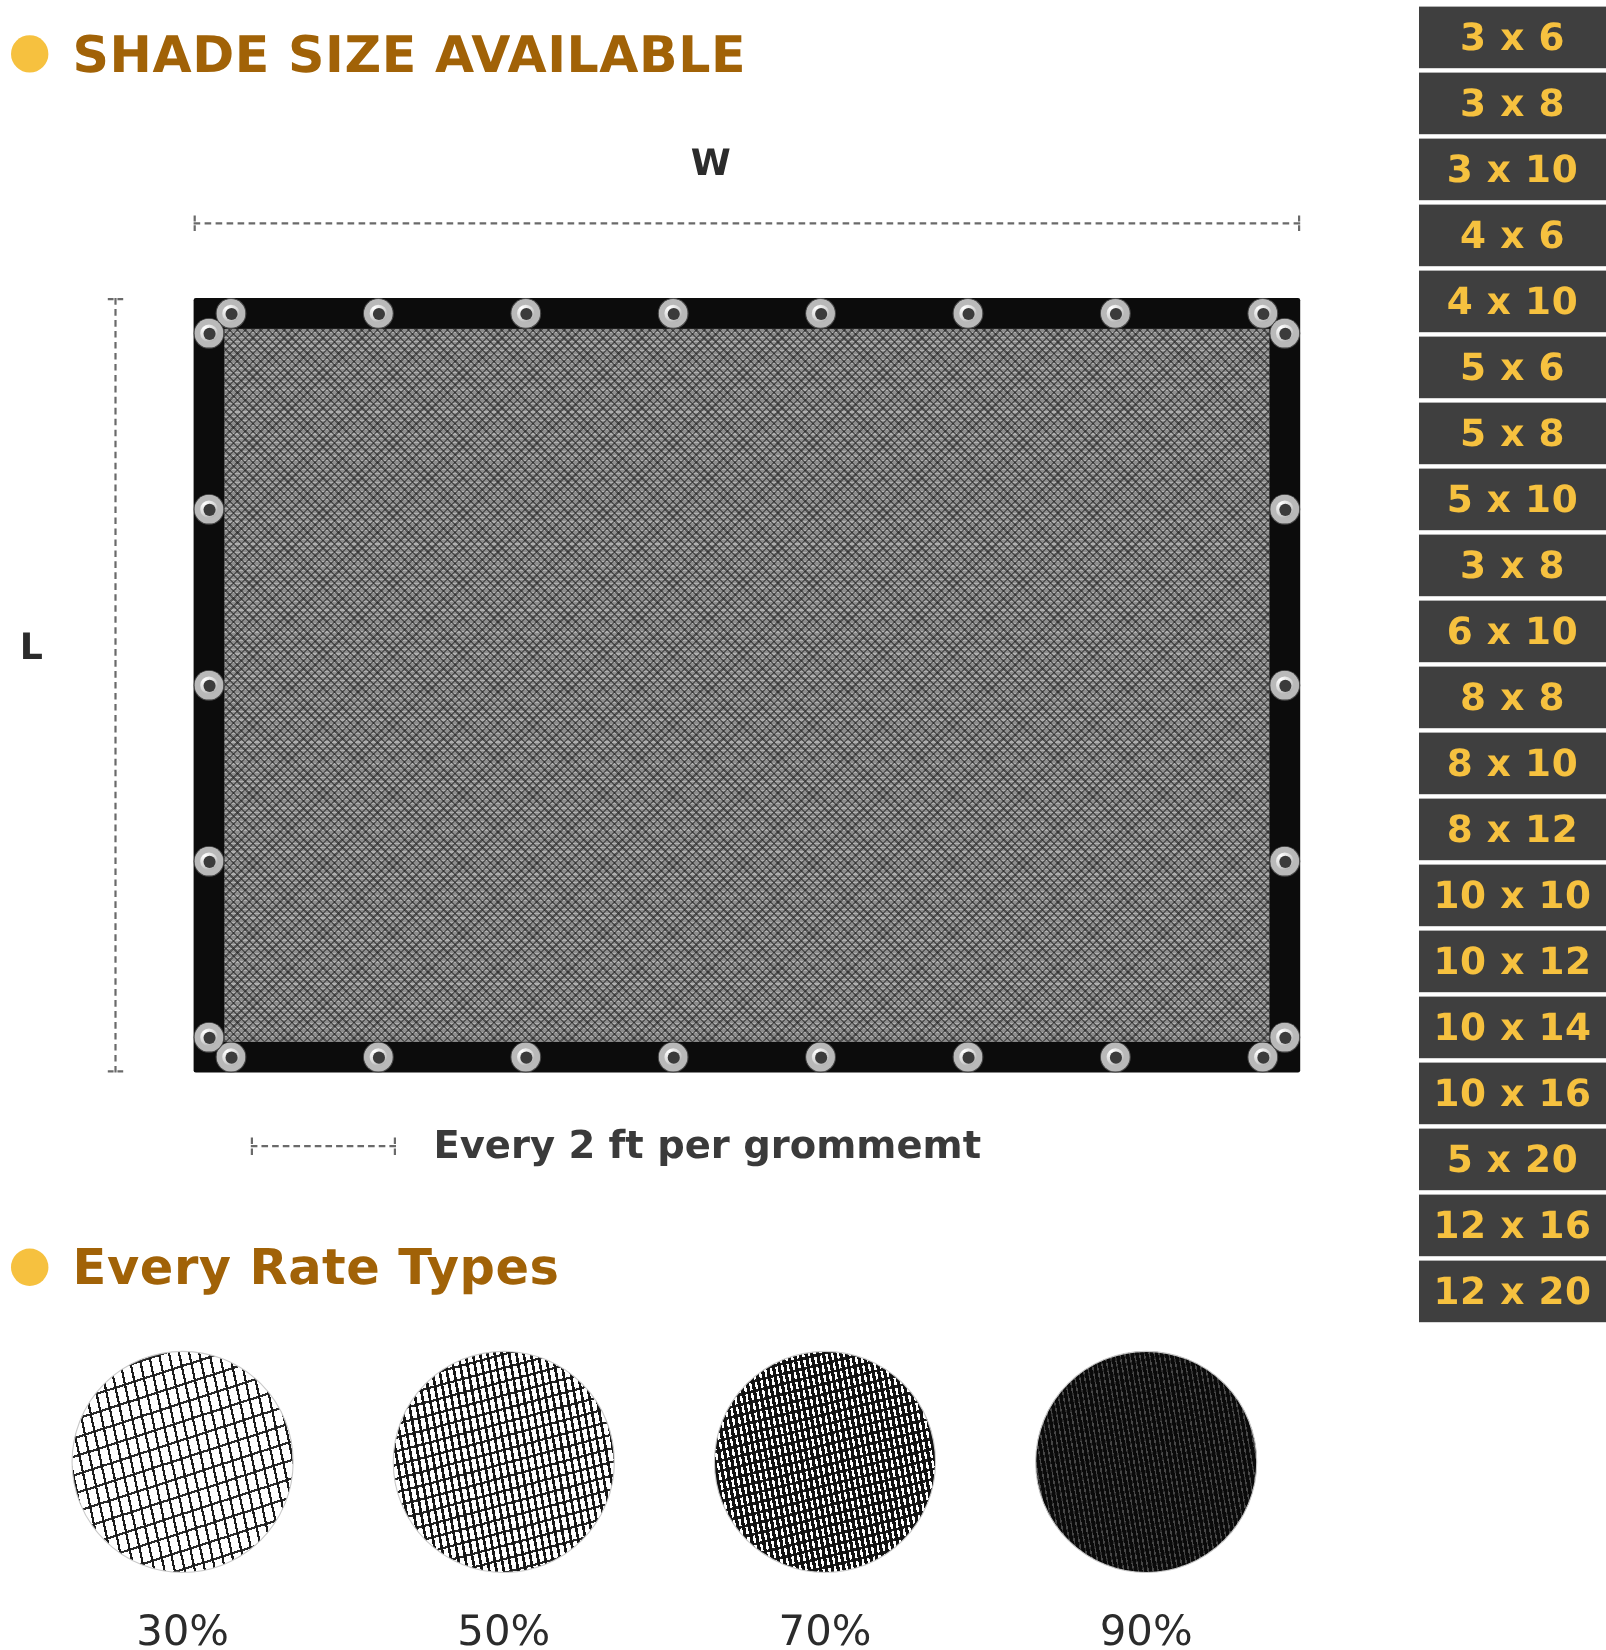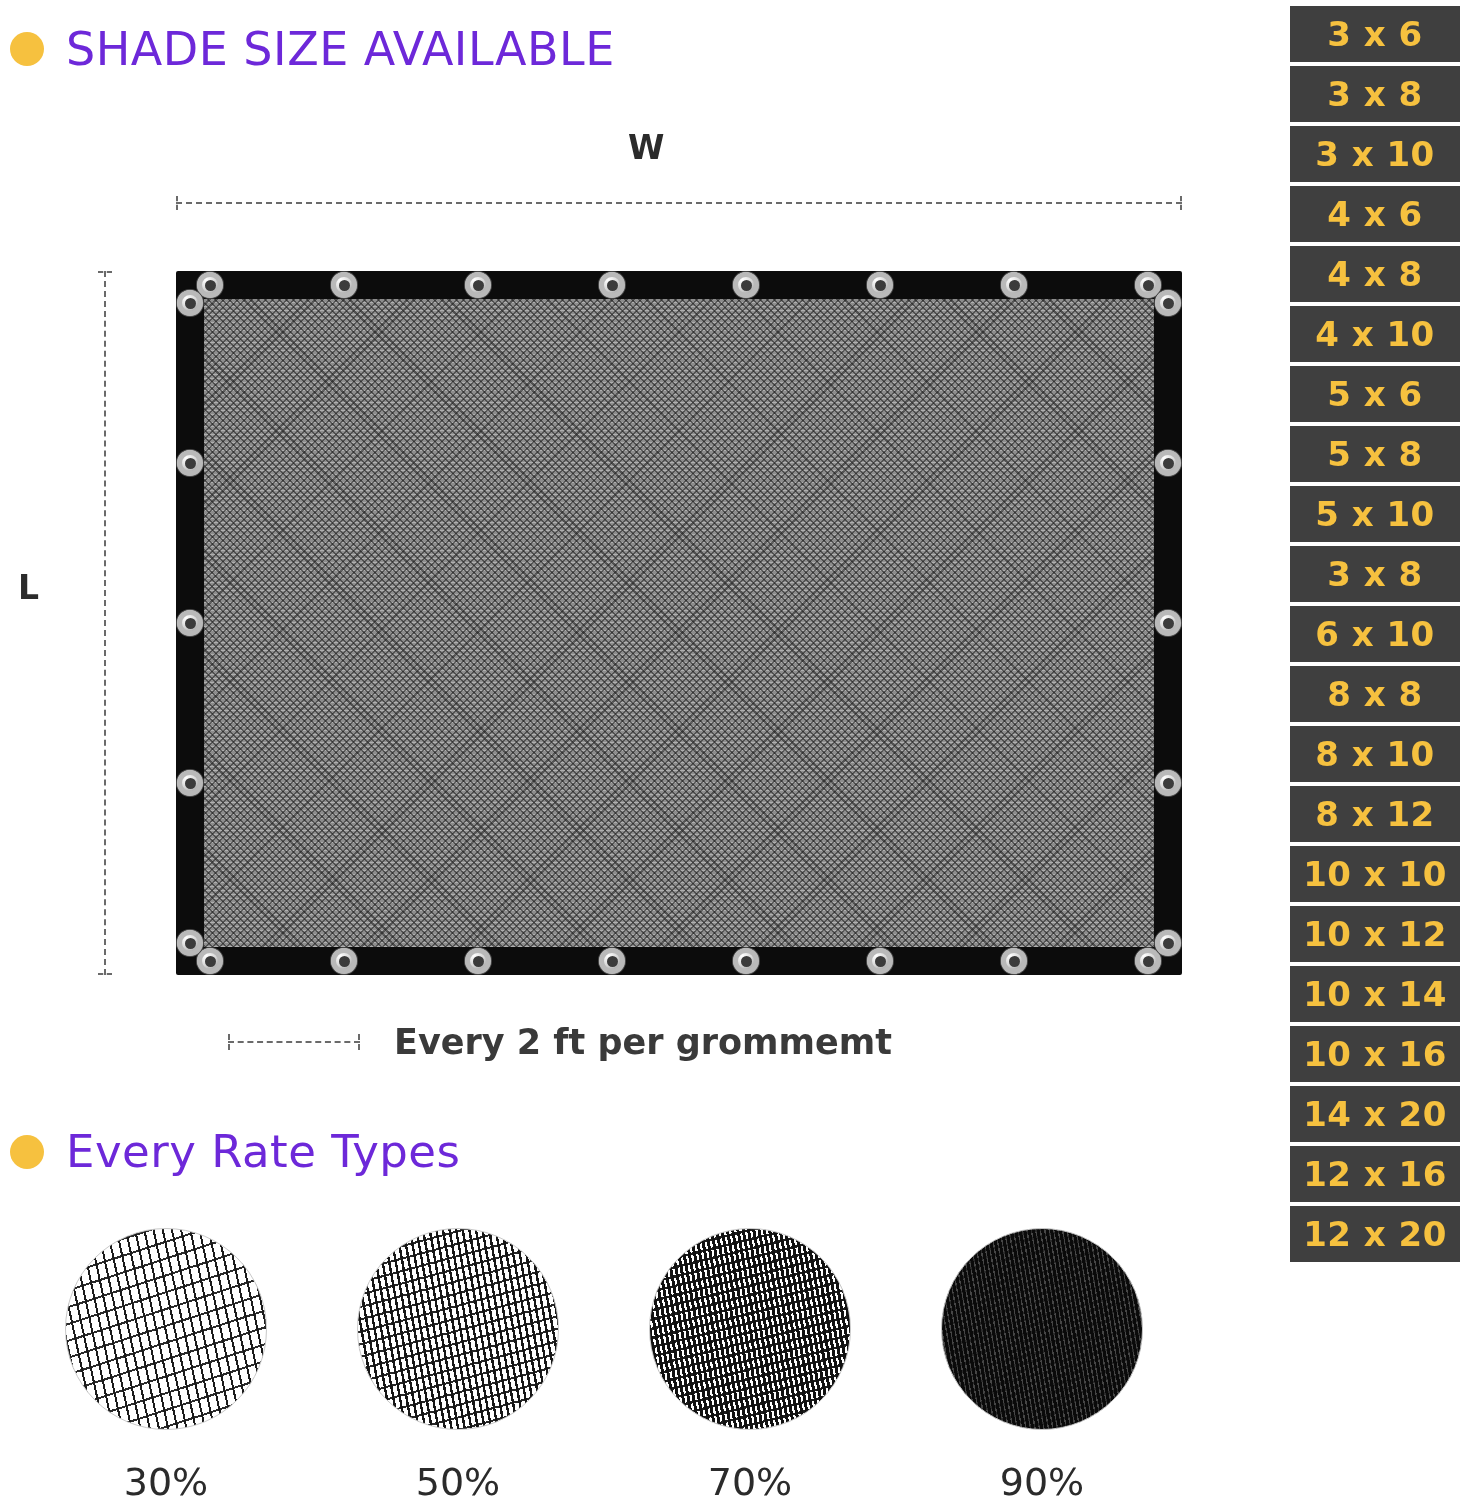--- a/index.html
+++ b/index.html
@@ -31,22 +31,22 @@
   }
   .heading-bullet {
     width: 34px;
     height: 34px;
     border-radius: 50%;
     background: #f6c13f;
     flex: none;
     margin-right: 22px;
   }
   .heading-text {
-    color: #6d28d9;
-    font-weight: normal;
+    color: #a16207;
+    font-weight: bold;
     letter-spacing: 0.5px;
     white-space: nowrap;
     text-align: right;
   }
   #heading-shade-size { left: 10px; top: 22px; }
   #heading-shade-size .heading-text { font-size: 46px; }
   #heading-shade-rate { left: 10px; top: 1125px; }
   #heading-shade-rate .heading-text { font-size: 45px; }
 
   
@@ -350,30 +350,29 @@
     </div>
   </div>
 
 </div>
 
 <div id="size-list">
     <div class="size-chip">3 x 6</div>
     <div class="size-chip">3 x 8</div>
     <div class="size-chip">3 x 10</div>
     <div class="size-chip">4 x 6</div>
-    <div class="size-chip">4 x 8</div>
     <div class="size-chip">4 x 10</div>
     <div class="size-chip">5 x 6</div>
     <div class="size-chip">5 x 8</div>
     <div class="size-chip">5 x 10</div>
     <div class="size-chip">3 x 8</div>
     <div class="size-chip">6 x 10</div>
     <div class="size-chip">8 x 8</div>
     <div class="size-chip">8 x 10</div>
     <div class="size-chip">8 x 12</div>
     <div class="size-chip">10 x 10</div>
     <div class="size-chip">10 x 12</div>
     <div class="size-chip">10 x 14</div>
     <div class="size-chip">10 x 16</div>
-    <div class="size-chip">14 x 20</div>
+    <div class="size-chip">5 x 20</div>
     <div class="size-chip">12 x 16</div>
     <div class="size-chip">12 x 20</div>
   </div>
 
 </body></html>

